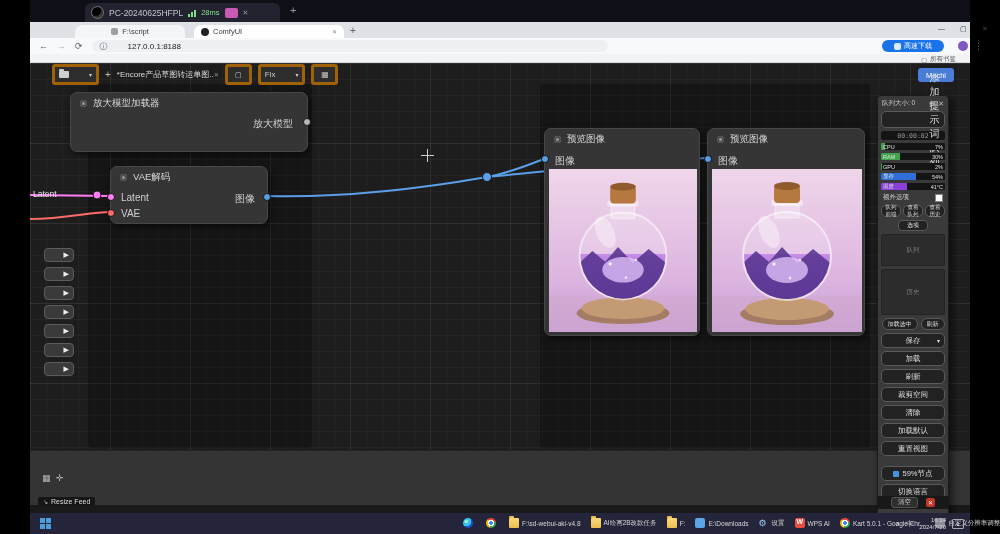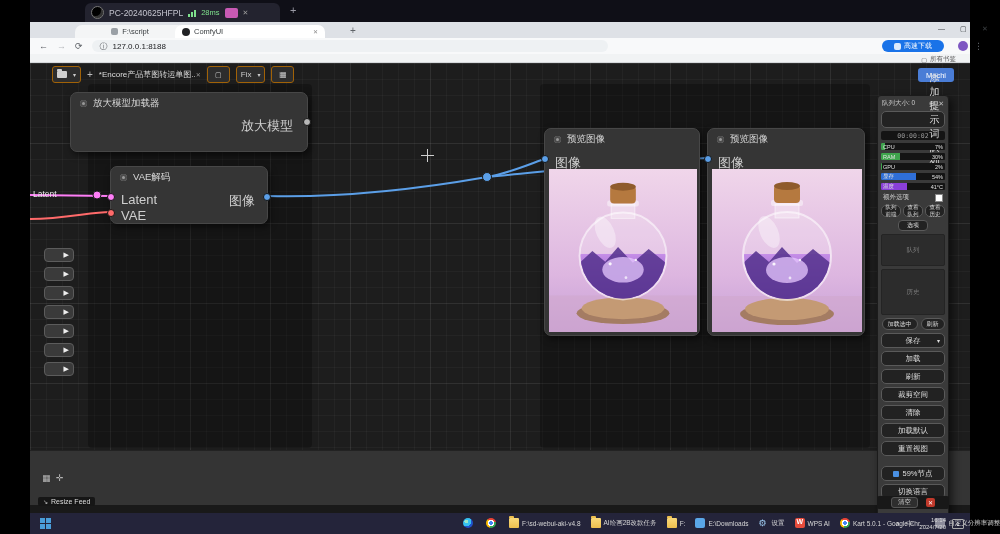--- a/index.html
+++ b/index.html
@@ -37,52 +37,52 @@
   .sig i{display:block;width:2px;background:var(--latency-green);}
   .latency{font-size:7.5px;color:var(--latency-green);}
   .pink-badge{width:13px;height:10px;border-radius:2px;background:#c85ab4;}
   
   .tabstrip{left:30px;top:22px;width:940px;height:16px;background:#dee1e6;}
   .btab{position:absolute;top:3px;height:13px;border-radius:7px 7px 0 0;display:flex;align-items:center;
         gap:4px;padding:0 7px;box-sizing:border-box;font-size:7.5px;color:#3c4043;white-space:nowrap;overflow:hidden;justify-content:center;}
   .toolbar{left:30px;top:38px;width:940px;height:16px;background:#f8f9fa;display:flex;align-items:center;}
   .navbtn{font-size:9px;color:#5f6368;margin-left:9px;}
   .urlbar{margin-left:9px;width:500px;height:12px;background:#eef1f3;border-radius:7px;display:flex;
-          align-items:center;gap:5px;padding:0 8px;font-size:8px;color:#202124;}
+          align-items:center;gap:20px;padding:0 8px;font-size:8px;color:#202124;}
   .dl-pill{position:absolute;left:852px;top:2px;width:62px;height:12px;border-radius:7px;background:var(--download-blue);
            color:#fff;font-size:7px;display:flex;align-items:center;justify-content:center;gap:3px;}
   .dl-ico{width:7px;height:7px;border-radius:2px;background:#fff;opacity:.85;}
   .avatar{position:absolute;left:928px;top:3px;width:10px;height:10px;border-radius:50%;background:#7e57c2;}
   .bookbar{left:30px;top:54px;width:940px;height:9px;background:#f1f3f4;border-bottom:1px solid #d5d8db;box-sizing:border-box;}
   .allbm{position:absolute;right:14px;top:1px;font-size:6.5px;color:#555;display:flex;gap:3px;align-items:center;}
   
   .canvas{left:30px;top:63px;width:940px;height:387px;background-color:#1d1d1d;
     background-image:
       linear-gradient(rgba(255,255,255,.03) 1px, transparent 1px),
       linear-gradient(90deg, rgba(255,255,255,.03) 1px, transparent 1px),
       linear-gradient(rgba(255,255,255,.05) 1px, transparent 1px),
       linear-gradient(90deg, rgba(255,255,255,.05) 1px, transparent 1px);
     background-size:16px 16px,16px 16px,80px 80px,80px 80px;}
   .group-rect{position:absolute;background:rgba(0,0,0,.26);border-radius:4px;}
   
   .wfbar{left:52px;top:66px;height:17px;display:flex;align-items:center;gap:6px;z-index:6;color:#ccc;}
-  .wf-btn{background:#2d2d2d;border:1px solid #a16207;border-radius:3px;height:15px;display:flex;
-          align-items:center;justify-content:center;padding:0 4px;font-size:8px;color:#ccc;gap:6px;}
+  .wf-btn{background:#2d2d2d;border:3px solid #a16207;border-radius:3px;height:15px;display:flex;
+          align-items:center;justify-content:center;padding:0 4px;font-size:8px;color:#ccc;gap:20px;}
   .folder-shape{width:10px;height:7px;background:#cfcfcf;border-radius:1px;position:relative;}
   .folder-shape::before{content:"";position:absolute;top:-2px;left:0;width:5px;height:2px;background:#cfcfcf;border-radius:1px 1px 0 0;}
   .wf-tab{display:flex;align-items:center;font-size:8px;color:#ddd;max-width:150px;white-space:nowrap;}
   .mochi-btn{position:absolute;left:918px;top:68px;width:36px;height:14px;border-radius:3px;background:var(--mochi-blue);
              color:#fff;font-size:7.5px;display:flex;align-items:center;justify-content:center;z-index:6;}
   
   .node{position:absolute;background:#353535;border:1px solid #474747;border-radius:7px;
         box-shadow:2px 3px 7px rgba(0,0,0,.55);z-index:3;color:#ddd;box-sizing:border-box;}
   .node-title{height:20px;display:flex;align-items:center;gap:6px;padding:0 9px;font-size:9.5px;color:#d8d8d8;}
   .cdot{width:7px;height:7px;border-radius:50%;background:#999;box-shadow:inset 0 0 0 2px #4c4c4c;flex:none;}
   .slot-dot{position:absolute;width:8px;height:8px;border-radius:50%;border:1px solid #161616;box-sizing:border-box;}
-  .slot-label{position:absolute;font-size:13px;color:#cfcfcf;}
+  .slot-label{position:absolute;font-size:10px;color:#cfcfcf;}
   .widget{position:absolute;background:#1e1e1e;border:1px solid #101010;border-radius:8px;display:flex;
           align-items:center;justify-content:space-between;font-size:8.5px;color:#ccc;padding:0 7px;box-sizing:border-box;}
   .warrow{font-size:7px;color:#9a9a9a;}
   .node-img{position:absolute;overflow:hidden;background:#222;}
   .node-img svg{width:100%;height:100%;display:block;}
   .cnode{position:absolute;left:44px;width:30px;height:14px;background:#3a3a3a;border:1px solid #5c5c5c;
          border-radius:4px;z-index:3;display:flex;align-items:center;justify-content:flex-end;padding-right:4px;box-sizing:border-box;}
   .cnode span{font-size:7px;color:#eee;}
   .offlabel{position:absolute;font-size:8.5px;color:#e8e8e8;z-index:3;}
   .cursor-cross{position:absolute;width:13px;height:13px;z-index:8;}
@@ -225,21 +225,21 @@
       <span class="i-close" style="font-size:7px;color:#999;"></span>
     </div>
     <span class="abs i-plus" style="left:260px;top:4px;font-size:11px;color:#9a9aa5;"></span>
   </div>
 
   <div class="abs tabstrip">
     <div class="btab" style="left:45px;width:110px;background:#f4f5f6;">
       <span style="width:7px;height:7px;background:#9aa0a6;border-radius:2px;flex:none;"></span>
       <span>F:\script</span>
     </div>
-    <div class="btab" style="left:145px;width:150px;background:#ffffff;">
+    <div class="btab" style="left:164px;width:150px;background:#ffffff;">
       <span style="width:8px;height:8px;background:#202124;border-radius:50%;flex:none;"></span>
       <span>ComfyUI</span>
       <span class="i-close" style="font-size:6px;color:#888;margin-left:auto;"></span>
     </div>
     <span class="abs i-plus" style="left:320px;top:3px;font-size:10px;color:#5f6368;"></span>
     <span class="abs i-min" style="left:908px;top:3px;font-size:7px;color:#3c4043;"></span>
     <span class="abs i-max" style="left:930px;top:3px;font-size:7px;color:#3c4043;"></span>
     <span class="abs i-close" style="left:952px;top:3px;font-size:7px;color:#3c4043;"></span>
   </div>
 

